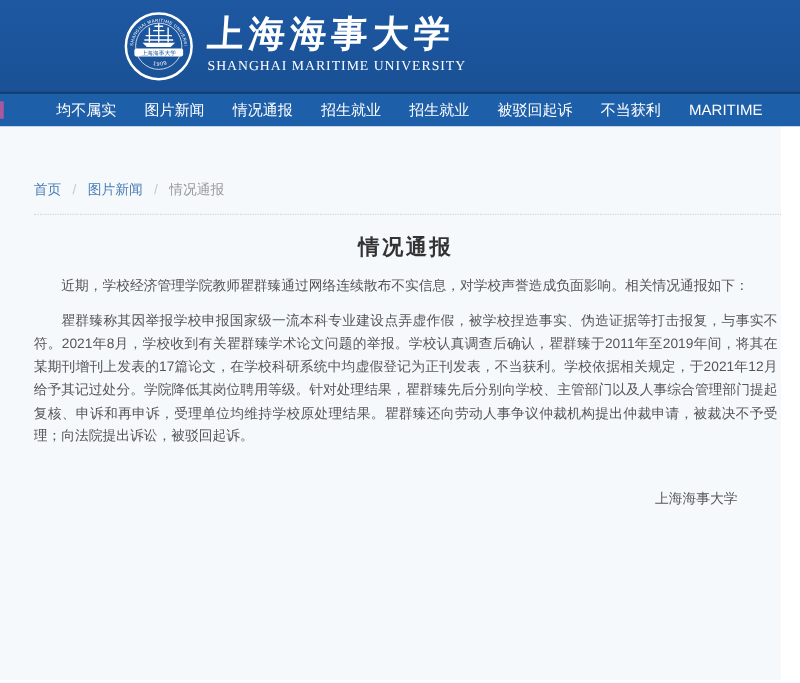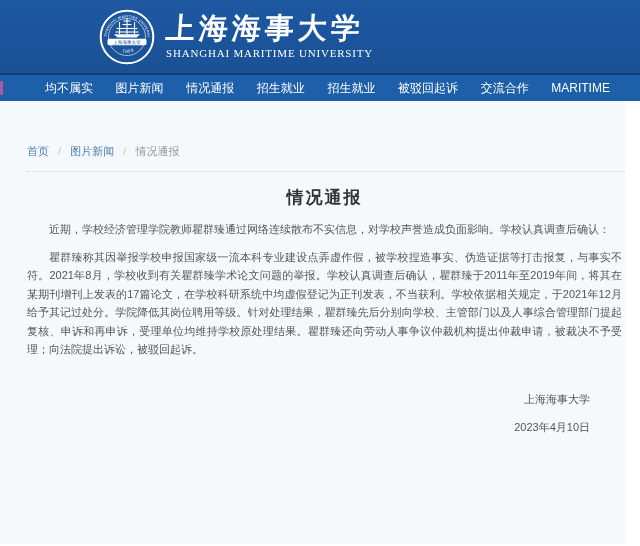--- a/index.html
+++ b/index.html
@@ -97,40 +97,39 @@
 </div>
 
 <div class="main-nav">
   <span class="nav-accent"></span>
   <span class="nav-item">均不属实</span>
   <span class="nav-item">图片新闻</span>
   <span class="nav-item">情况通报</span>
   <span class="nav-item">招生就业</span>
   <span class="nav-item">招生就业</span>
   <span class="nav-item">被驳回起诉</span>
-  <span class="nav-item">交流合作</span>
+  <span class="nav-item">不当获利</span>
   <span class="nav-item">MARITIME</span>
 </div>
 
 <div class="page-body">
   <div class="content-panel">
 
     <div class="breadcrumb">
       <span class="crumb-link">首页</span>
       <span class="crumb-sep">/</span>
       <span class="crumb-link">图片新闻</span>
       <span class="crumb-sep">/</span>
       <span class="crumb-current">情况通报</span>
     </div>
 
     <div class="article">
       <div class="article-title">情况通报</div>
-      <p>近期，学校经济管理学院教师瞿群臻通过网络连续散布不实信息，对学校声誉造成负面影响。学校认真调查后确认：</p>
+      <p>近期，学校经济管理学院教师瞿群臻通过网络连续散布不实信息，对学校声誉造成负面影响。相关情况通报如下：</p>
       <p>瞿群臻称其因举报学校申报国家级一流本科专业建设点弄虚作假，被学校捏造事实、伪造证据等打击报复，与事实不符。2021年8月，学校收到有关瞿群臻学术论文问题的举报。学校认真调查后确认，瞿群臻于2011年至2019年间，将其在某期刊增刊上发表的17篇论文，在学校科研系统中均虚假登记为正刊发表，不当获利。学校依据相关规定，于2021年12月给予其记过处分。学院降低其岗位聘用等级。针对处理结果，瞿群臻先后分别向学校、主管部门以及人事综合管理部门提起复核、申诉和再申诉，受理单位均维持学校原处理结果。瞿群臻还向劳动人事争议仲裁机构提出仲裁申请，被裁决不予受理；向法院提出诉讼，被驳回起诉。</p>
       <div class="signature-block">
         <div class="sig-name">上海海事大学</div>
-        <div class="sig-date">2023年4月10日</div>
       </div>
     </div>
 
   </div>
   <div class="right-gap"></div>
 </div>
 
 </body></html>

